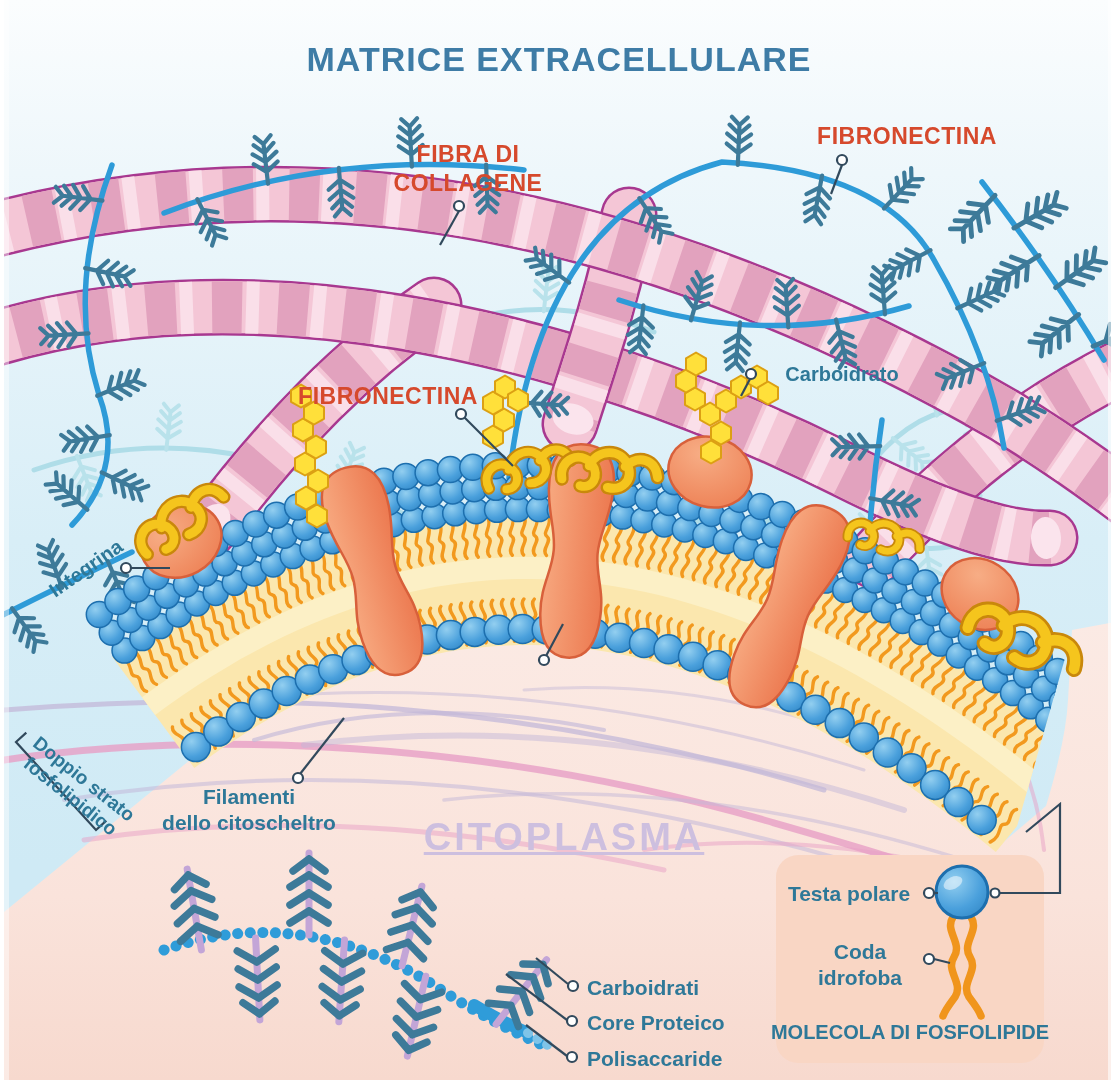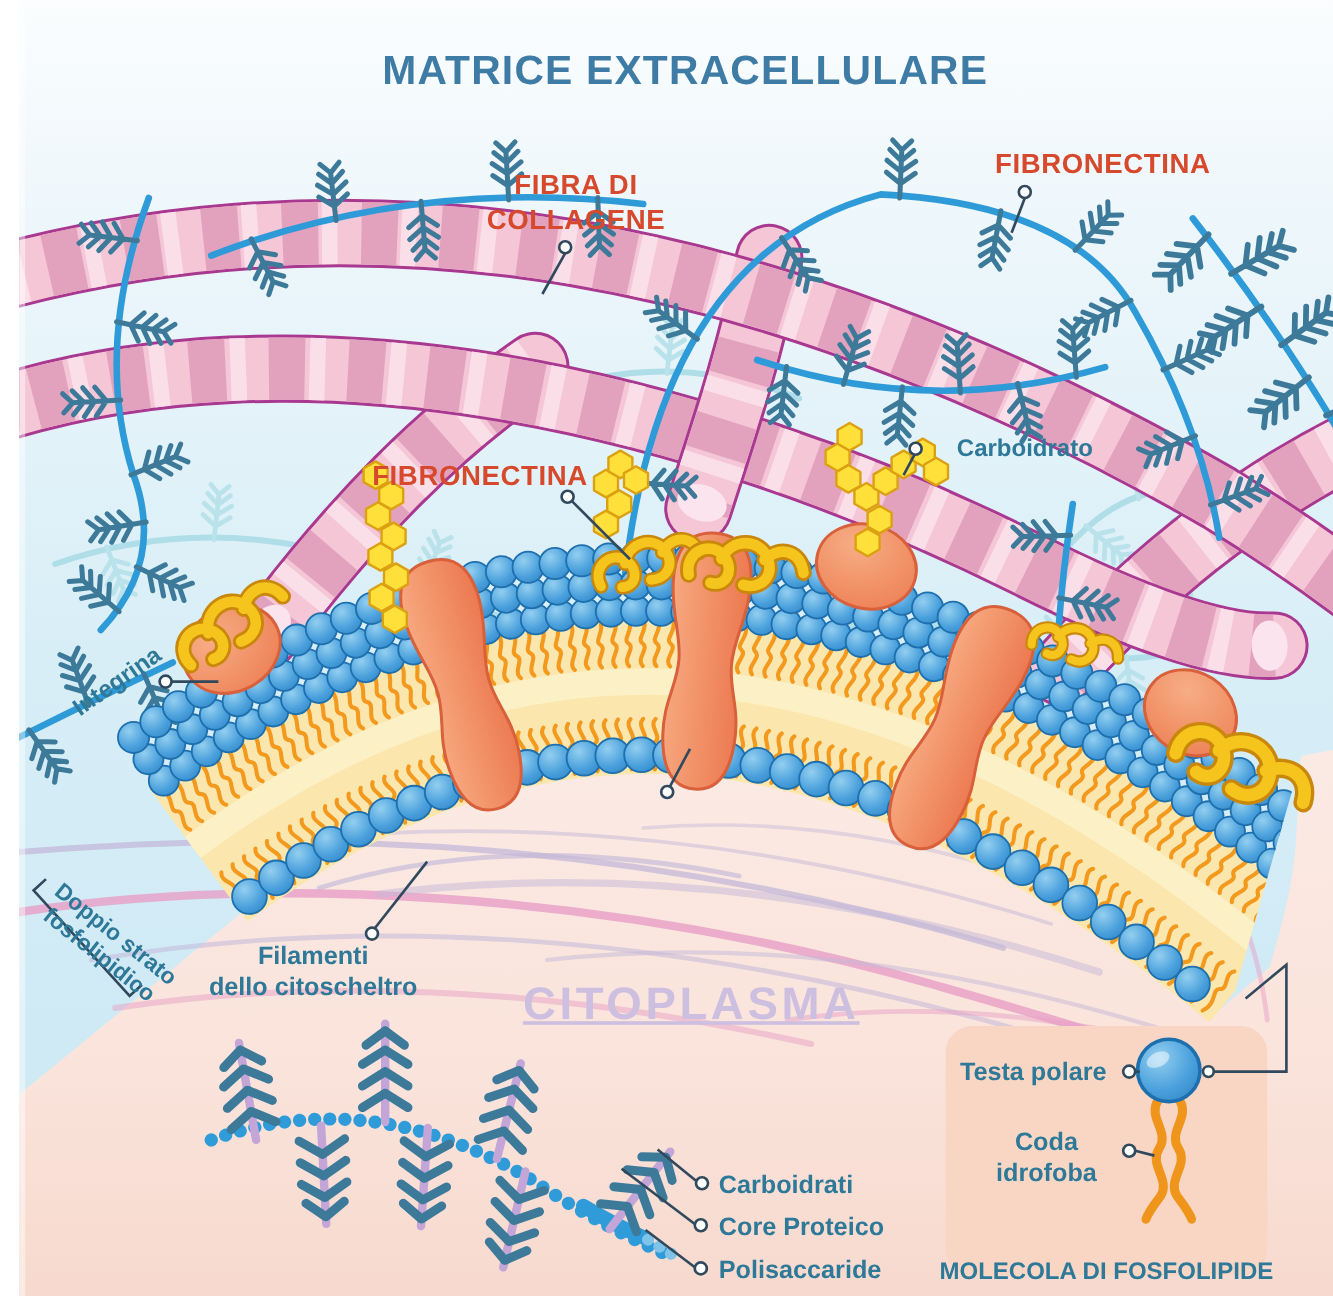--- a/index.html
+++ b/index.html
@@ -2,21 +2,21 @@
 <html style="--title-blue: #3E7CA6; --label-red: #D6492C; --label-teal: #2E7898; --citoplasma-text: #CDBFDF; --leader: #31495C; --head-blue: #47A0DB; --head-edge: #1D6FAE; --tail-orange: #F2991E; --membrane-cream: #FBE7AE; --membrane-gap: #FCF0C6; --integrin-orange: #F08A5F; --integrin-edge: #D8603B; --fibronectin-gold: #F5C51D; --collagen-pink: #F4C6D6; --collagen-edge: #A83890; --proteoglycan-blue: #2E9BD8; --fern-teal: #3D7A99; --stem-purple: #C3A5D7; --box-peach: #F9D6C4; --hex-yellow: #FFE03A; --hex-edge: #DCA013;"><head>
 <meta charset="utf-8">
 <style>
   :root{
     --title-blue:#3E7CA6; --label-red:#D6492C; --label-teal:#2E7898;
     --citoplasma-text:#CDBFDF; --leader:#31495C;
   }
   html,body{margin:0;padding:0;}
   body{width:1111px;height:1080px;overflow:hidden;position:relative;
        font-family:"Liberation Sans","DejaVu Sans",sans-serif;background:#fff;}
-  #stage{position:absolute;left:16px;top:0;width:1095px;height:1080px;}
+  #stage{position:absolute;left:4px;top:0;width:1095px;height:1080px;}
   svg{display:block;}
   .lbl{position:absolute;font-weight:bold;white-space:nowrap;transform:translateX(-50%);
        pointer-events:none;line-height:1.25;text-align:center;}
   .title{font-size:34px;color:var(--title-blue);letter-spacing:1px;}
   .red{font-size:23px;color:var(--label-red);letter-spacing:.5px;}
   .teal{font-size:20px;color:var(--label-teal);}
   .teal-lg{font-size:21px;color:var(--label-teal);}
   .left-al{transform:none;text-align:right;}
   .right-al{transform:none;text-align:center;}
   .rot-integrina{transform:translateX(-50%) rotate(-35deg);font-size:20px;color:var(--label-teal);}
@@ -534,14 +534,14 @@
 
 <div class="lbl teal-lg left-al" style="left:583px;top:975px;">Carboidrati</div>
 <div class="lbl teal-lg left-al" style="left:583px;top:1010px;">Core Proteico</div>
 <div class="lbl teal-lg left-al" style="left:583px;top:1046px;">Polisaccaride</div>
 
 <div class="lbl teal-lg right-al" style="left:781px;top:881px;width:128px;">Testa polare</div>
 <div class="lbl teal-lg" style="left:856px;top:939px;">
   <div>Coda</div>
   <div>idrofoba</div>
 </div>
-<div class="lbl molecola" style="left:906px;top:1020px;margin-top:28px;">MOLECOLA DI FOSFOLIPIDE</div>
+<div class="lbl molecola" style="left:906px;top:1020px;">MOLECOLA DI FOSFOLIPIDE</div>
 </div>
 
 </body></html>

